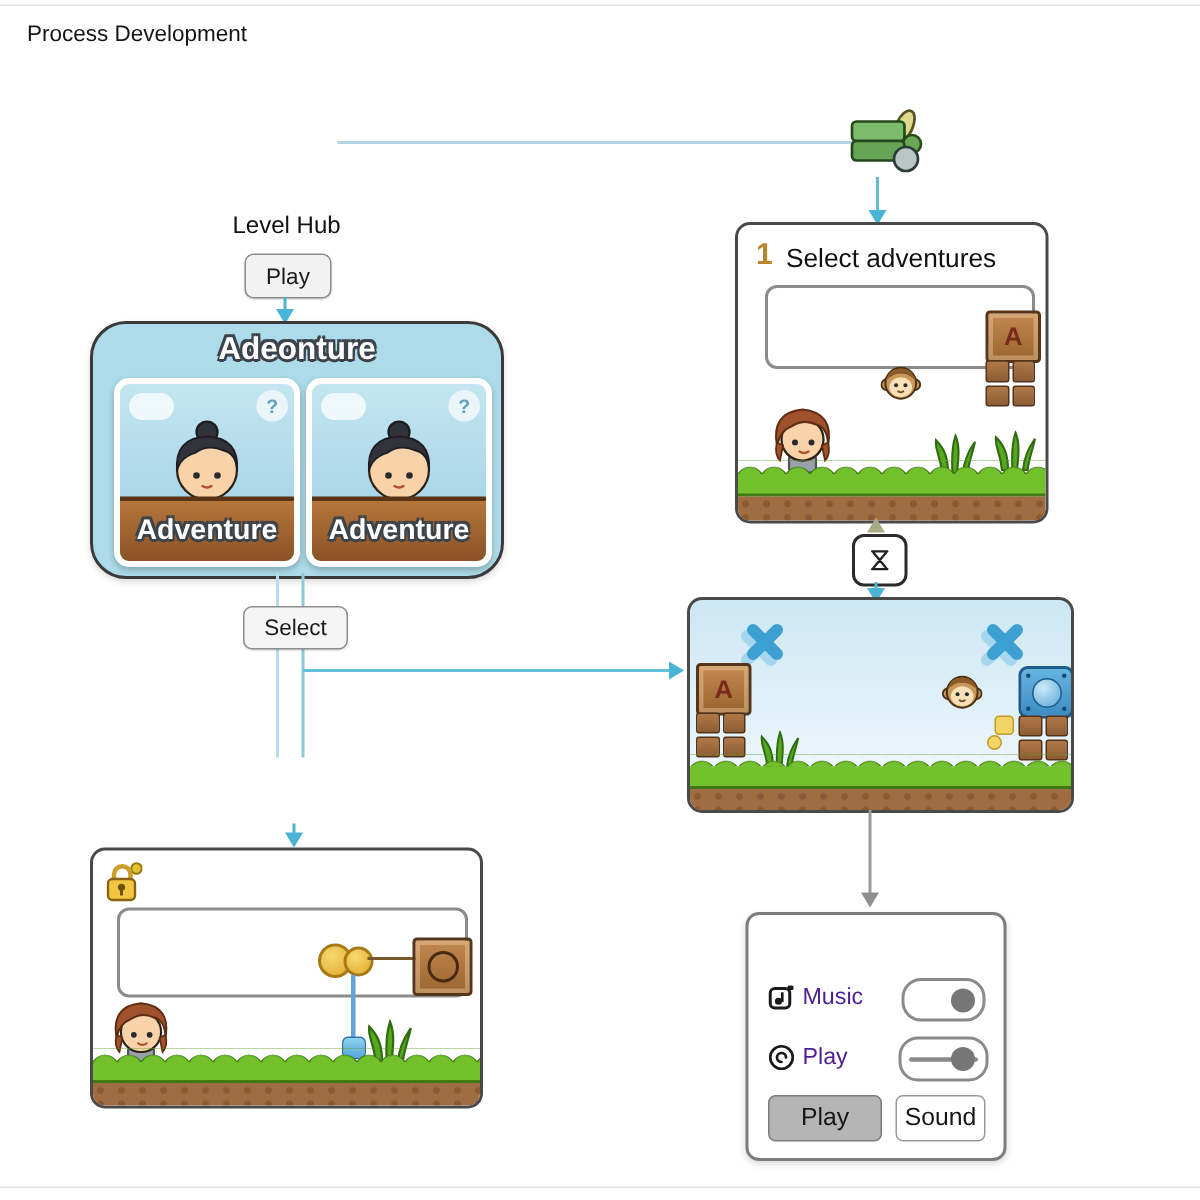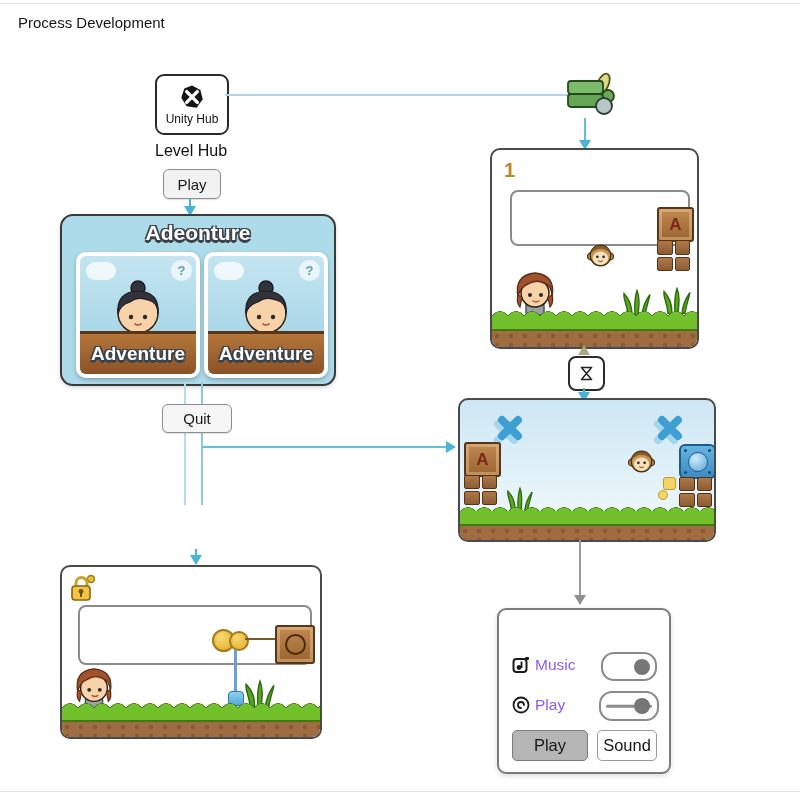--- a/index.html
+++ b/index.html
@@ -15,21 +15,21 @@
        justify-content:center;font-size:15px;color:#1a1a1a;box-shadow:0 1px 1px rgba(0,0,0,.12);}
   .whitebox{background:#fff;border:2px solid #4a4a4a;border-radius:8px;display:flex;flex-direction:column;
         align-items:center;justify-content:center;line-height:1.25;font-size:13.5px;}
   
   .vline{position:absolute;width:2px;}
   .hline{position:absolute;height:2px;}
   .tri-down{position:absolute;width:0;height:0;border-left:6px solid transparent;border-right:6px solid transparent;border-top:10px solid #49b4d6;}
   .tri-right{position:absolute;width:0;height:0;border-top:6px solid transparent;border-bottom:6px solid transparent;border-left:10px solid #49b4d6;}
   .tri-up{position:absolute;width:0;height:0;border-left:6px solid transparent;border-right:6px solid transparent;border-bottom:10px solid #a9a983;}
   
-  .adv-panel{background:#addbe9;border:2px solid #3a3a3a;border-radius:13px;box-shadow:0 2px 4px rgba(0,0,0,.15);}
+  .adv-panel{background:#addbe9;border:2px solid #3a3a3a;border-radius:24px;box-shadow:0 2px 4px rgba(0,0,0,.15);}
   .outline-txt{color:#fff;font-weight:bold;
     text-shadow:-1.5px -1.5px 0 #3c434b,1.5px -1.5px 0 #3c434b,-1.5px 1.5px 0 #3c434b,1.5px 1.5px 0 #3c434b,0 2.5px 0 #3c434b;}
   .adv-card{position:absolute;width:116px;height:118px;border:4px solid #fff;border-radius:10px;
     background:linear-gradient(#c4e5f1,#9ccfe2);box-shadow:0 2px 4px rgba(0,0,0,.25);overflow:hidden;}
   .adv-card .cloud{position:absolute;left:6px;top:6px;width:30px;height:18px;border-radius:12px;background:rgba(255,255,255,.75);}
   .qbadge{position:absolute;top:4px;right:4px;width:21px;height:21px;border-radius:50%;background:#eaf5f9;
     color:#5e9fba;font-weight:bold;font-size:13px;display:flex;align-items:center;justify-content:center;}
   .plank{position:absolute;left:0;right:0;bottom:0;height:40px;background:linear-gradient(#b5763a,#8a5226);
     border-top:3px solid #5a3416;display:flex;align-items:center;justify-content:center;font-size:19px;}
   
@@ -54,44 +54,35 @@
       background:radial-gradient(circle at 35% 30%,#cdeaf8,#5aa6d8);border:1.5px solid #1d5b8c;}
   .coin{border-radius:50%;background:radial-gradient(circle at 38% 32%,#f8da70,#dfa92c);border:2px solid #a87a16;}
   .coinsq{border-radius:3px;background:#f2d564;border:1.5px solid #c29a2a;}
   .gem{background:linear-gradient(#8fd2f0,#55a8d8);border:1.5px solid #2a76ac;border-radius:4px;}
   
   .opt-panel{background:#fff;border:2px solid #7c7c7c;border-radius:9px;box-shadow:0 2px 5px rgba(0,0,0,.15);overflow:hidden;}
   .opt-head{position:absolute;left:0;right:0;top:0;height:33px;background:#e7e7e7;border-bottom:1.5px solid #9b9b9b;
       display:flex;align-items:center;padding-left:14px;font-size:17.5px;color:#101010;}
   .toggle{position:absolute;border:2px solid #8a8a8a;border-radius:13px;background:#fff;}
   .knob{position:absolute;top:50%;transform:translateY(-50%);width:16px;height:16px;border-radius:50%;background:#767676;}
-  .opt-label{font-size:15.5px;color:#8b5cf6;}
+  .opt-label{font-size:15.5px;color:#4c1d95;}
   .opt-btn{position:absolute;display:flex;align-items:center;justify-content:center;font-size:16.5px;border-radius:5px;}
   .opt-btn.primary{background:#b5b5b5;border:1.5px solid #7b7b7b;color:#161616;}
   .opt-btn.ghost{background:#fff;border:1.5px solid #9a9a9a;color:#161616;}
 </style>
 </head>
 <body>
 
 <div id="stage">
 
   <div class="edge-line" style="top:3px;"></div>
   <div class="edge-line" style="top:791px;"></div>
 
   <div class="abs title" style="left:18px;top:14px;">Process Development</div>
 
-  <div class="abs node" style="left:155px;top:74px;width:70px;height:57px;">
-    <span style="line-height:0;">
-      <svg width="26" height="26" viewBox="0 0 34 34">
-        <polygon points="17,2 28,8 31,20 23,31 10,29 3,18 7,6" fill="#141414"></polygon>
-        <path d="M10 10 L24 24 M24 10 L10 24" stroke="#fff" stroke-width="4.5" stroke-linecap="round"></path>
-      </svg>
-    </span>
-    <span style="font-size:12px;">Unity Hub</span>
-  </div>
 
   <div class="hline" style="left:225px;top:94px;width:343px;background:#b3d5e3;"></div>
 
   <div class="abs" style="left:566px;top:72px;line-height:0;">
     <svg width="52" height="46" viewBox="0 0 52 46">
       <ellipse cx="37" cy="12" rx="5.5" ry="11" transform="rotate(24 37 12)" fill="#ddd98c" stroke="#55511e" stroke-width="1.8"></ellipse>
       <circle cx="42" cy="24" r="6" fill="#6aa858" stroke="#2a4a1a" stroke-width="1.8"></circle>
       <rect x="2" y="9" width="35" height="13" rx="3" fill="#7cba6c" stroke="#234a1a" stroke-width="1.8"></rect>
       <rect x="2" y="22" width="35" height="13" rx="3" fill="#67a556" stroke="#234a1a" stroke-width="1.8"></rect>
       <circle cx="38" cy="34" r="8" fill="#b9c6c6" stroke="#2c3a3a" stroke-width="1.8"></circle>
@@ -141,21 +132,21 @@
       </div>
       <div class="plank">
         <span class="outline-txt">Adventure</span>
       </div>
     </div>
   </div>
 
   <div class="vline" style="left:184px;top:382px;height:123px;background:#b6dde9;"></div>
   <div class="vline" style="left:201px;top:382px;height:123px;background:#8fcada;"></div>
 
-  <div class="abs btn" style="left:162px;top:404px;width:68px;height:27px;background:#f5f5f5;">Quit</div>
+  <div class="abs btn" style="left:162px;top:404px;width:68px;height:27px;background:#f5f5f5;">Select</div>
 
   <div class="hline" style="left:202px;top:446px;width:246px;background:#63c0da;"></div>
   <div class="tri-right" style="left:446px;top:441px;"></div>
 
   <div class="vline" style="left:195px;top:549px;height:8px;background:#49b4d6;"></div>
   <div class="tri-down" style="left:190px;top:555px;"></div>
 
   <div class="abs scene-panel" style="left:60px;top:565px;width:258px;height:170px;">
     <div class="abs" style="left:7px;top:7px;line-height:0;">
       <svg width="26" height="28" viewBox="0 0 26 28">
@@ -193,20 +184,21 @@
     </div>
     <div class="ground">
       <div class="g-edge"></div>
         <div class="g-grass" style="height:12px;"></div>
         <div class="g-dirt" style="height:15px;"></div>
     </div>
   </div>
 
   <div class="abs scene-panel" style="left:490px;top:148px;width:205px;height:197px;">
     <div class="abs" style="left:12px;top:9px;font-size:20px;font-weight:bold;color:#b8862a;">1</div>
+    <div class="abs" style="left:32px;top:12px;font-size:17.5px;">Select adventures</div>
     <div class="field" style="left:18px;top:40px;width:176px;height:52px;"></div>
     <div class="abs crate" style="left:165px;top:57px;width:33px;height:31px;">A</div>
     <div class="abs brickgrid" style="left:165px;top:90px;width:33px;height:31px;">
       <div class="brick"></div>
         <div class="brick"></div>
         <div class="brick"></div>
         <div class="brick"></div>
     </div>
     <div class="abs" style="left:95px;top:93px;line-height:0;">
       <svg width="27" height="25" viewBox="0 0 30 28">

